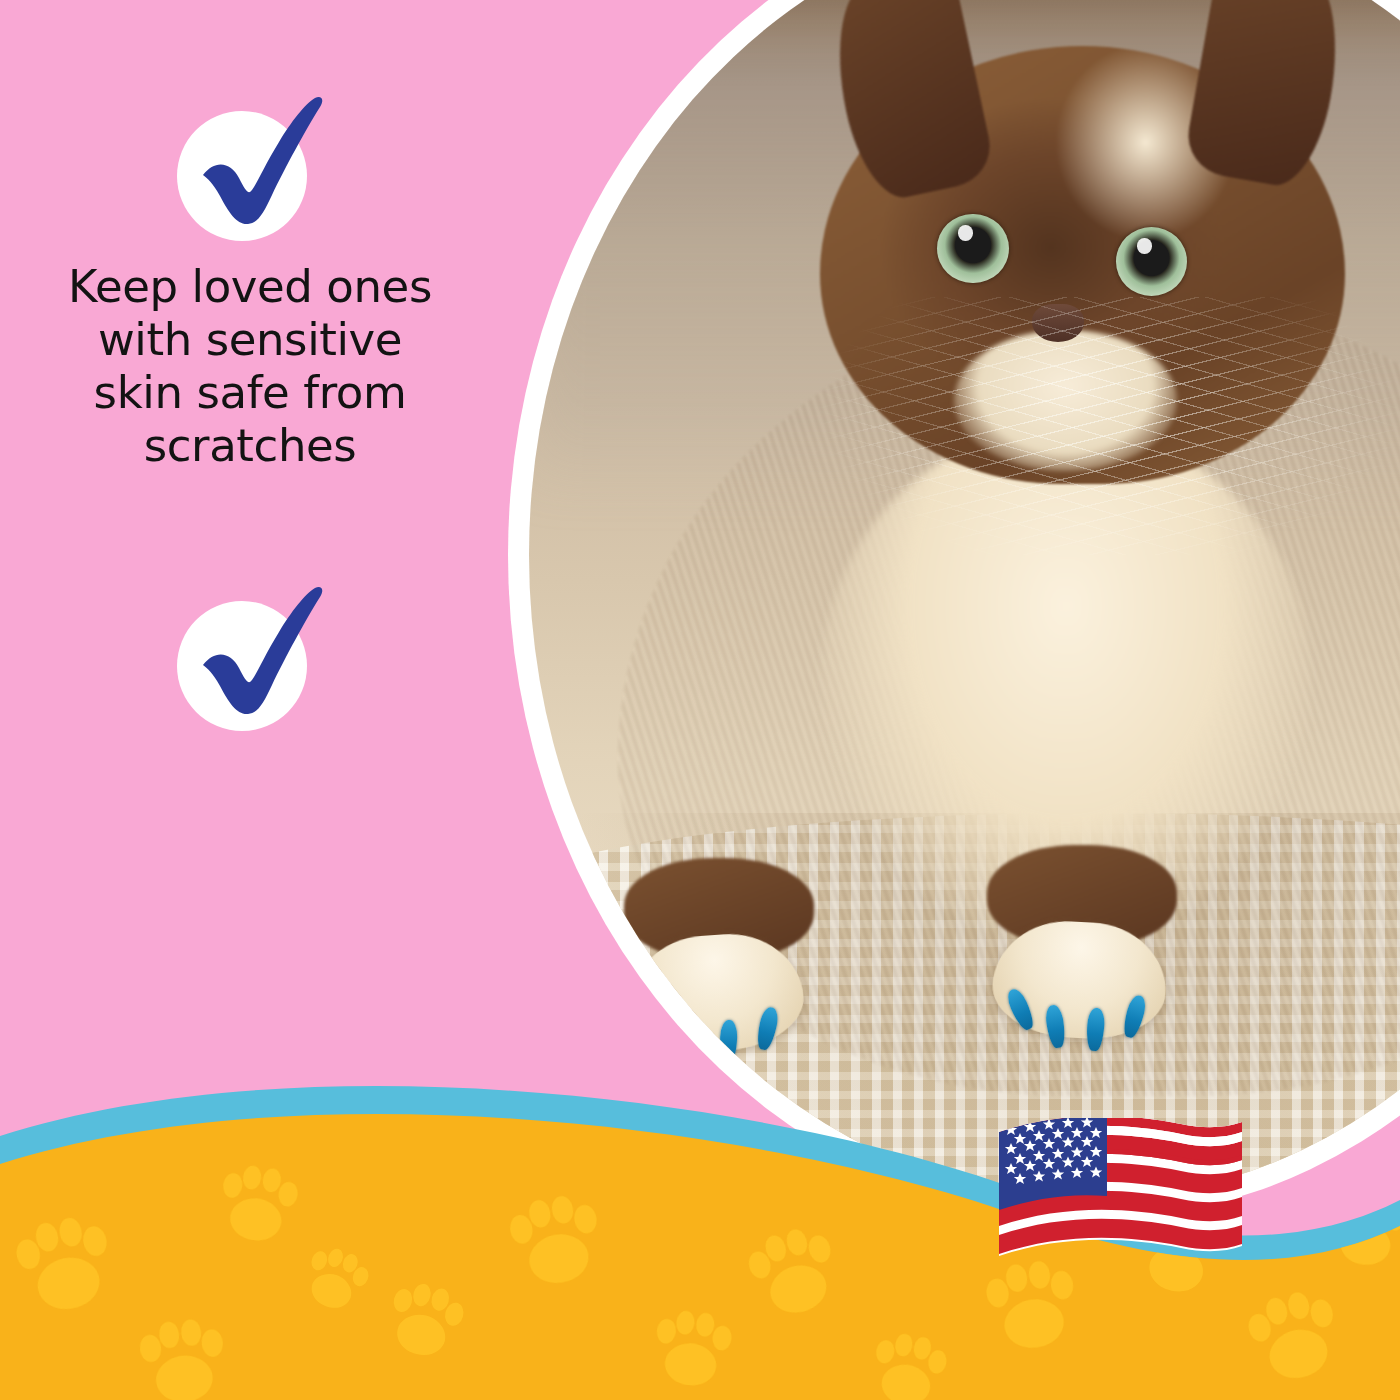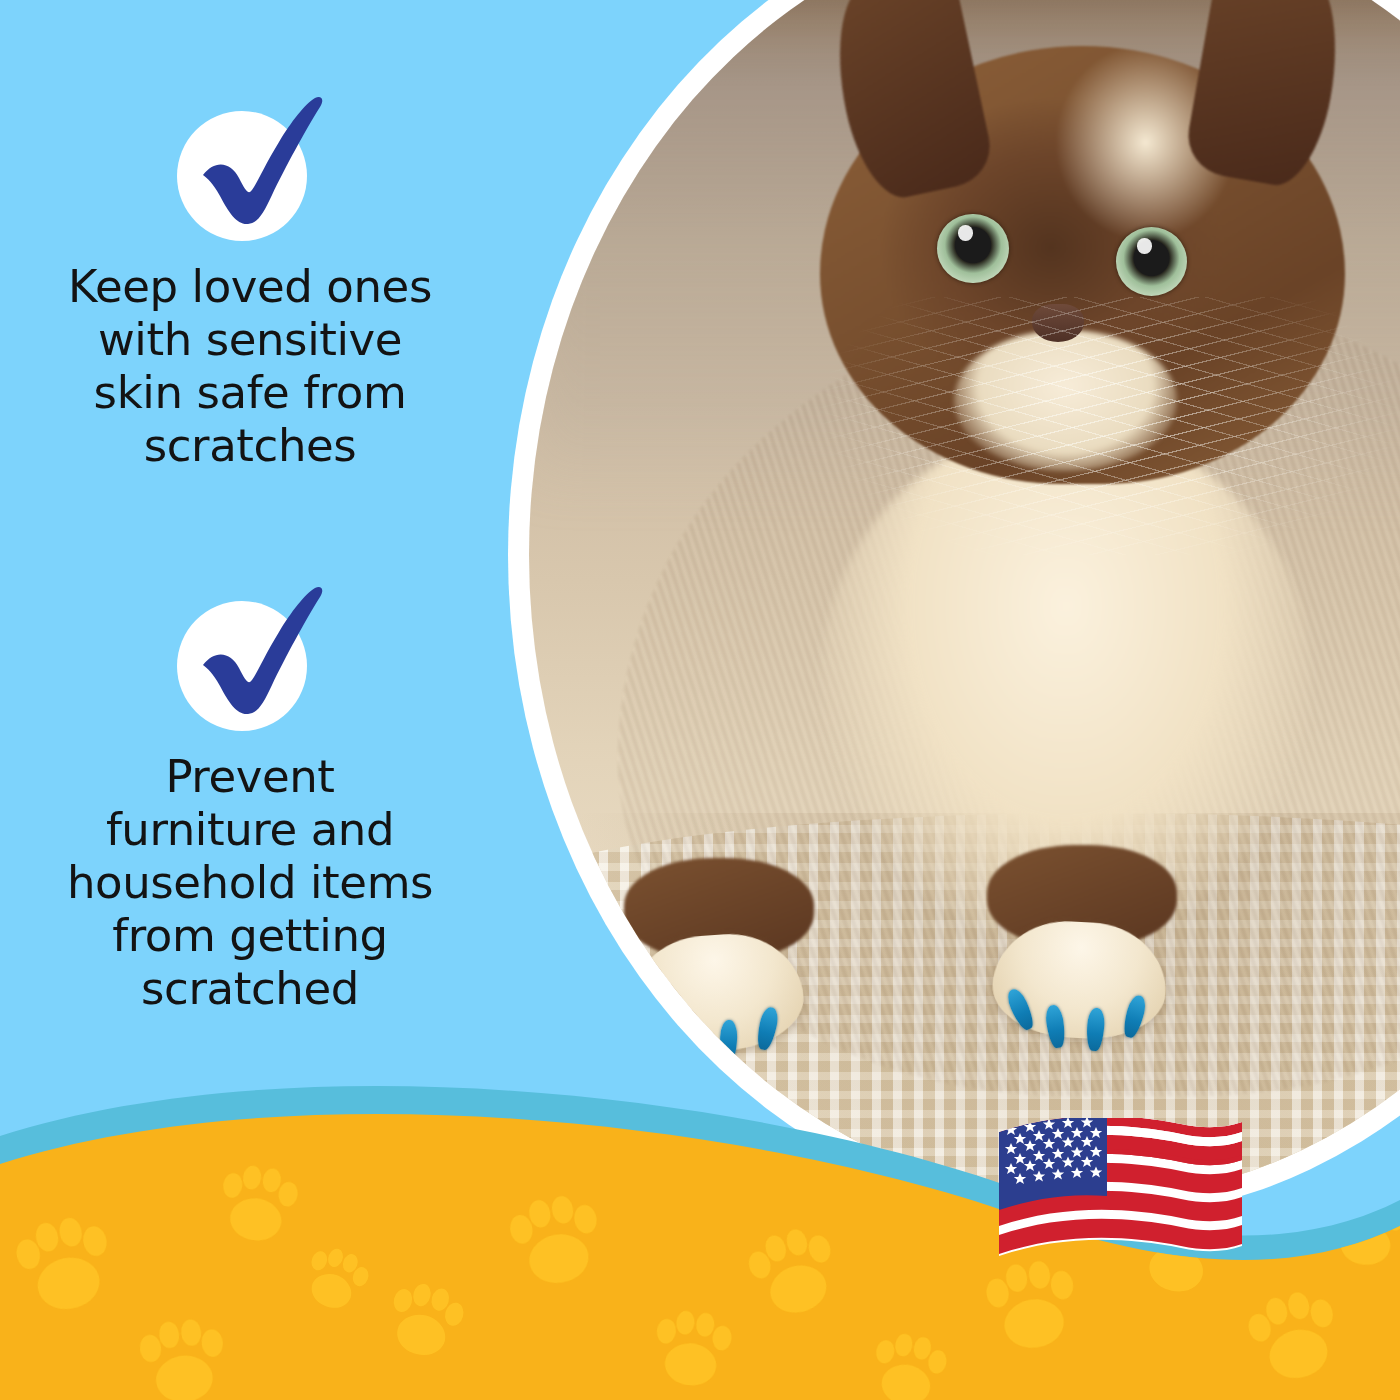--- a/index.html
+++ b/index.html
@@ -6,21 +6,21 @@
   body{
     width:1400px;height:1400px;
     font-family:"DejaVu Sans", sans-serif;
     background:#e6eaee;
     overflow:hidden;
   }
   #stage{
     position:relative;
     width:1400px;height:1400px;
     overflow:hidden;
-    background:#7dd3fc;
+    background:#f9a8d4;
   }
 
   
   .features{
     position:absolute;
     left:0; top:0;
     width:500px; height:1090px;
     z-index:30;
   }
   .feature{
@@ -354,25 +354,20 @@
       <div class="check-wrap">
         <svg viewBox="0 0 150 150">
           <circle cx="67" cy="80" r="65" fill="#ffffff"></circle>
           <path d="M28 79 C 40 63, 56 66, 64 82 C 69 92, 72 97, 75 96
                    C 79 94, 88 72, 104 46 C 116 26, 130 8, 140 2
                    C 146 -1, 150 3, 145 11 C 131 33, 110 72, 97 99
                    C 88 118, 83 127, 73 128 C 62 129, 54 117, 45 100
                    C 38 87, 32 82, 28 79 Z" fill="#2a3c99"></path>
         </svg>
       </div>
-      <div class="feature-text">Prevent
-furniture and
-household items
-from getting
-scratched</div>
     </div>
 
   </div>
 
   <div class="usa-block">
     <svg class="flag" viewBox="0 0 243 146">
       <defs>
         <clipPath id="flagShape">
           <path d="M0 14 C 60 -6, 122 -6, 182 6 C 206 11, 226 10, 243 4
                    L243 128 C 226 134, 206 135, 182 130 C 122 118, 60 118, 0 138 Z"></path>

